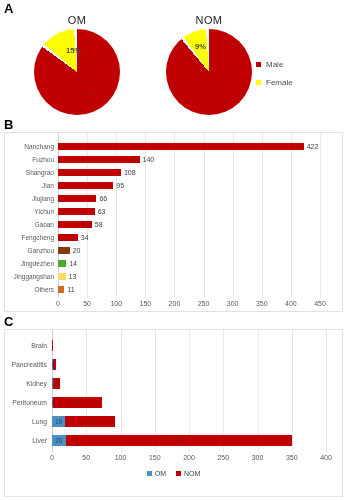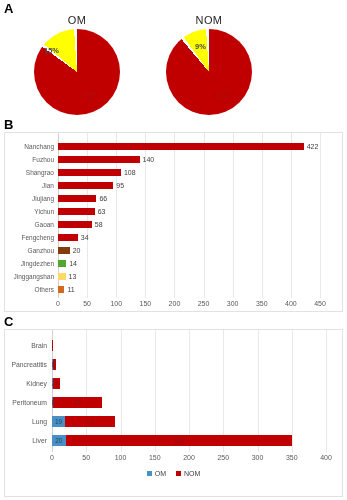--- a/index.html
+++ b/index.html
@@ -63,34 +63,44 @@
 
 <div class="fig">
 
   <div id="panelA">
     <div class="panel-letter letter">A</div>
 
     <div class="pie-wrap" style="left:18px;">
       <div class="pie-title">OM</div>
       <div class="pie-holder">
         <div class="pie" style="background:conic-gradient(from 0deg, #C00000 0deg 306deg, #ffffff 306deg 310deg, #FFFF00 310deg 356deg, #ffffff 356deg 360deg);"></div>
-        <div class="pct-out" style="left:10px;top:17px;">15%</div>
+        <div class="pct-out" style="left:32px;top:17px;">15%</div>
         <div class="pct-in" style="left:50px;top:62px;">85%</div>
       </div>
     </div>
 
     <div class="pie-wrap" style="left:150px;">
       <div class="pie-title">NOM</div>
       <div class="pie-holder">
         <div class="pie" style="background:conic-gradient(from 0deg, #C00000 0deg 320deg, #ffffff 320deg 324deg, #FFFF00 324deg 356deg, #ffffff 356deg 360deg);"></div>
         <div class="pct-out" style="left:29px;top:13px;">9%</div>
         <div class="pct-in" style="left:49px;top:64px;">91%</div>
       </div>
     </div>
 
+    <div class="legendA">
+      <div class="row">
+        <span class="sw" style="background:#C00000;"></span>
+        <span>Male</span>
+      </div>
+      <div class="row">
+        <span class="sw" style="background:#FFFF00;"></span>
+        <span>Female</span>
+      </div>
+    </div>
   </div>
 
   <div id="panelB">
     <div class="panel-letter letter">B</div>
     <div class="chartbox" id="boxB">
       <div class="bchart" id="bchart">
           <div class="gridv" style="left: 53px; height: 165px; background: rgb(208, 208, 208);"></div>
           <div class="gridv" style="left: 82.1111px; height: 165px;"></div>
           <div class="gridv" style="left: 111.222px; height: 165px;"></div>
           <div class="gridv" style="left: 140.333px; height: 165px;"></div>

